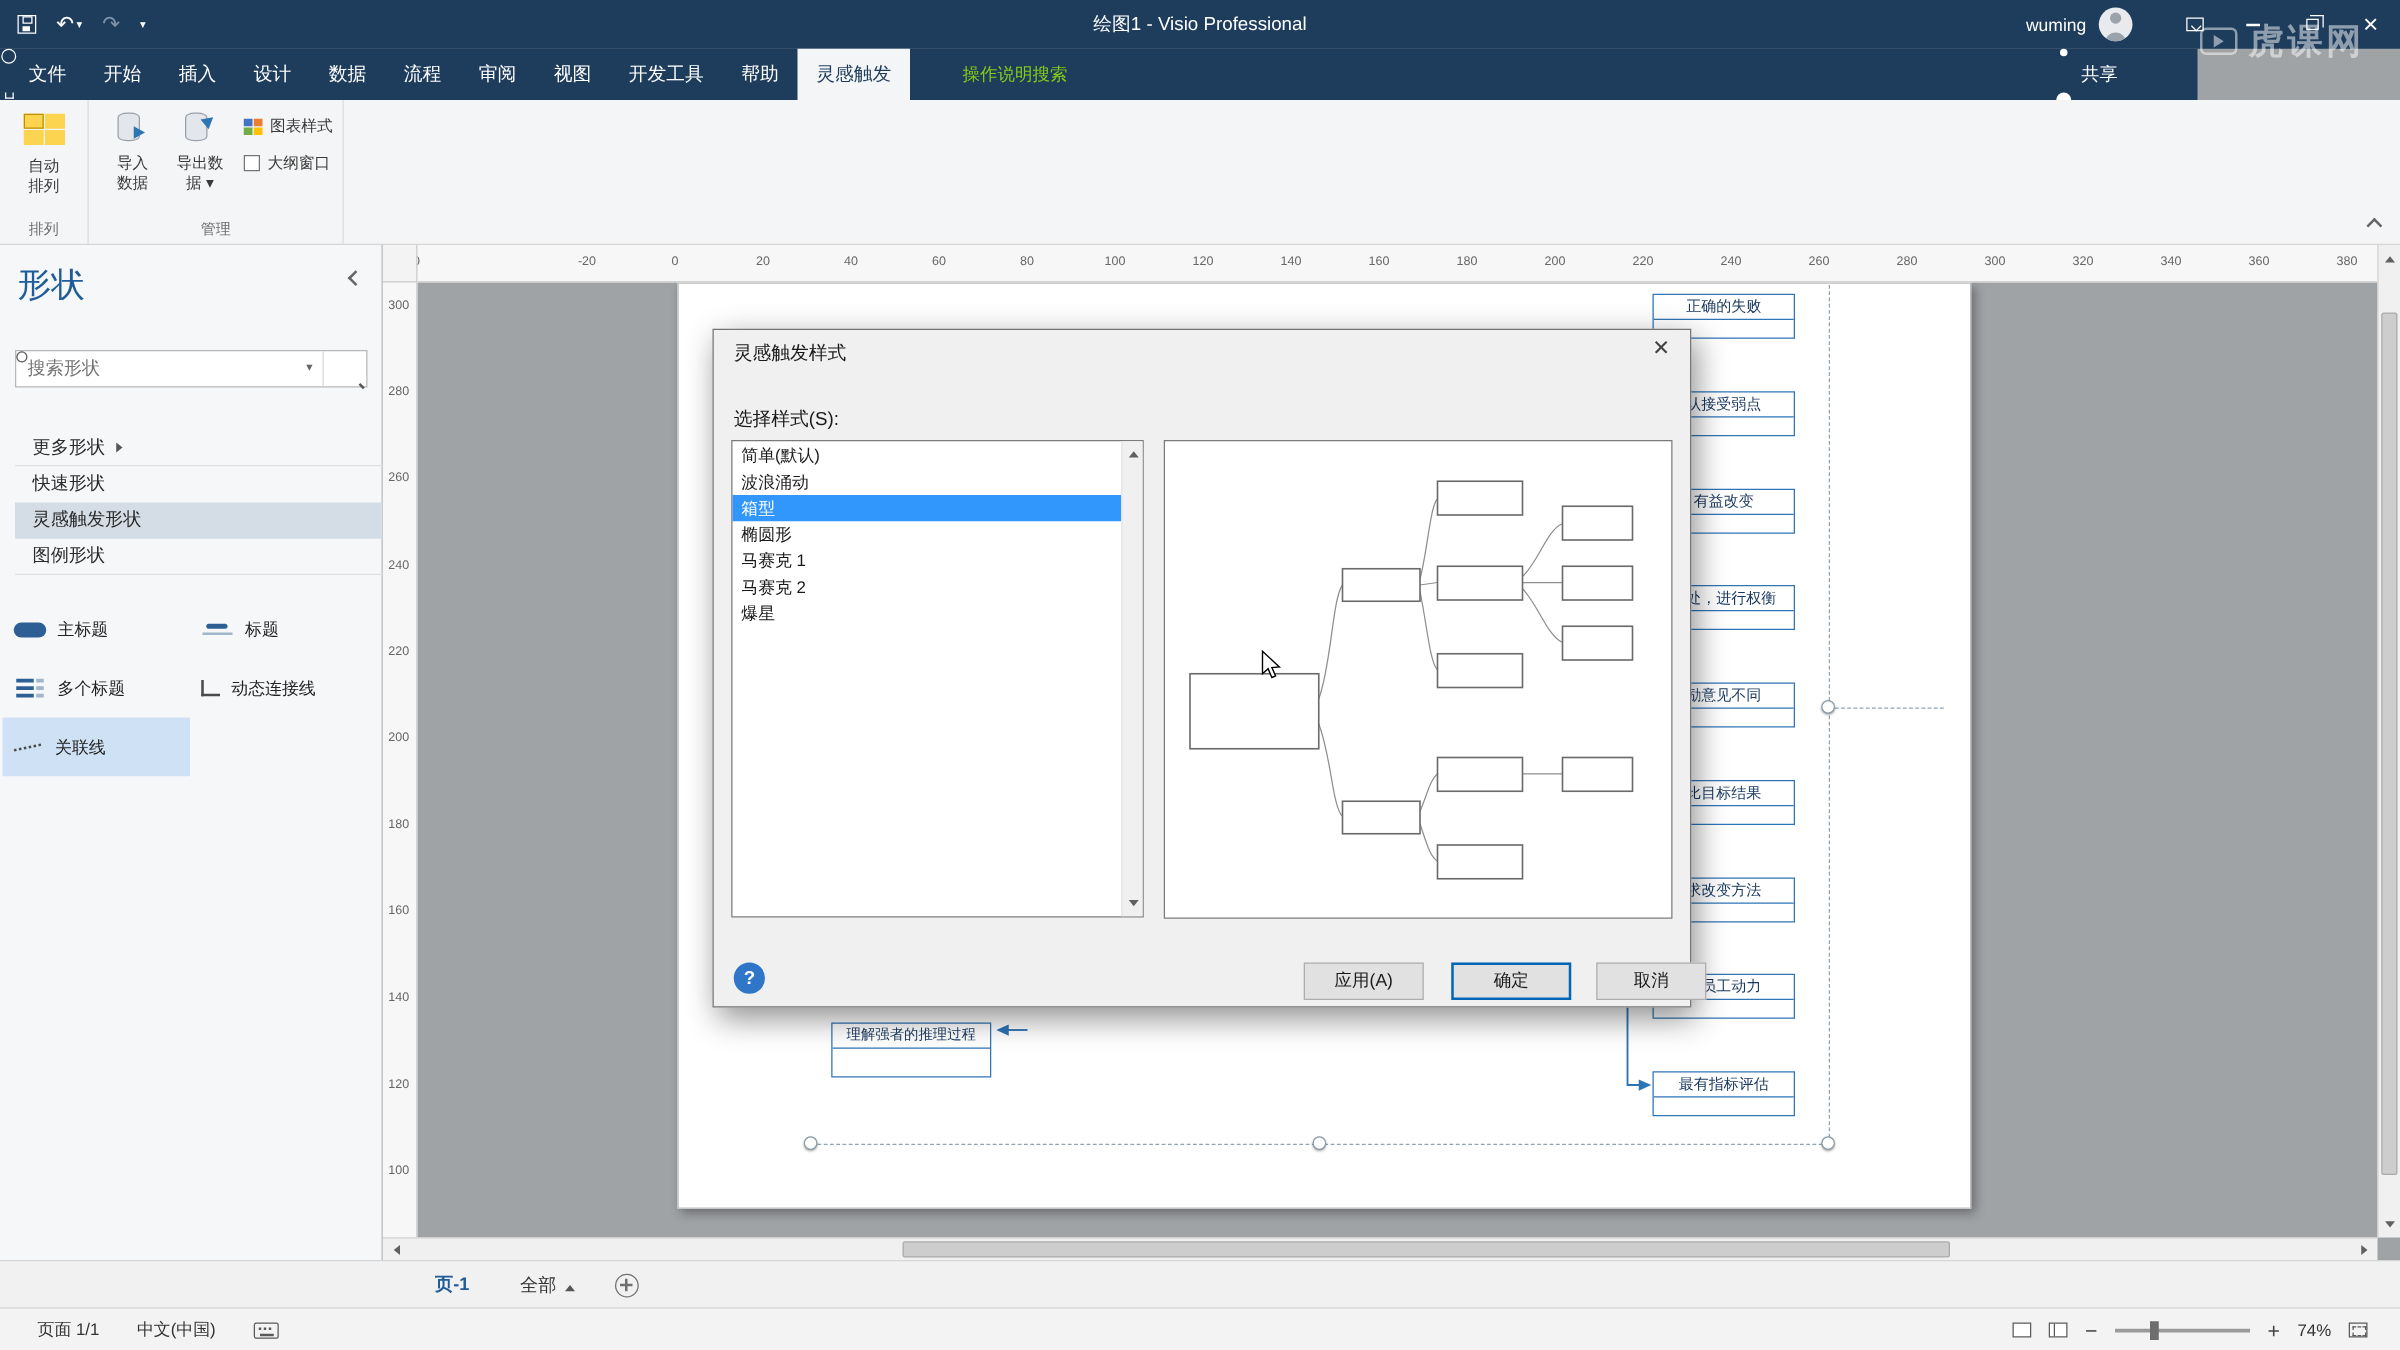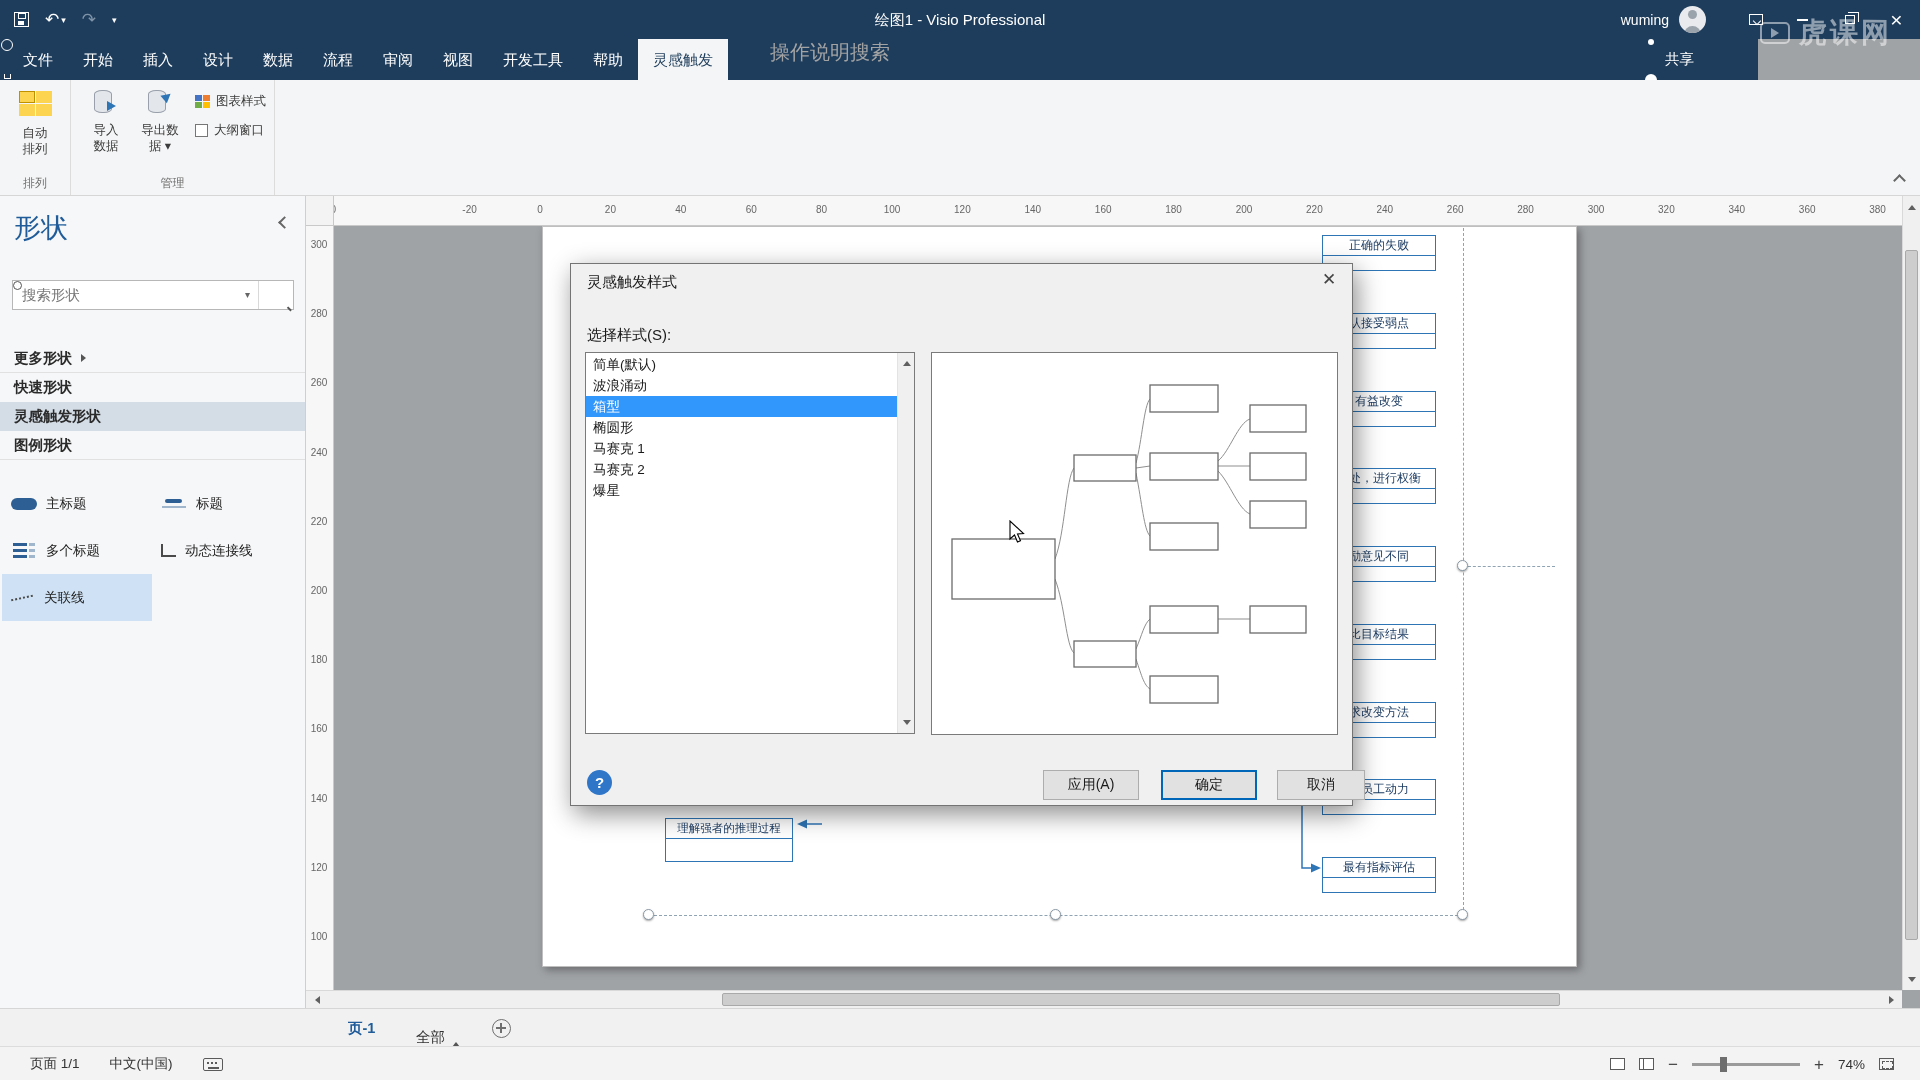--- a/index.html
+++ b/index.html
@@ -34,21 +34,21 @@
 
 #watermark{position:absolute;right:28px;top:14px;display:flex;align-items:center;gap:9px;opacity:.5;z-index:120;pointer-events:none;}
 .wm-logo{width:30px;height:22px;border:2px solid #fff;border-radius:5px;position:relative;}
 .wm-logo::before{content:"";position:absolute;left:9px;top:4px;border:5px solid transparent;border-left:8px solid #fff;}
 .wm-text{color:#fff;font-size:28px;font-weight:bold;letter-spacing:3px;}
 
 
 #tabrow{position:absolute;left:0;top:39px;width:1758px;height:41px;background:#1e3d5c;display:flex;align-items:stretch;padding-left:8px;}
 .rtab{padding:0 15px;line-height:41px;color:#fff;font-size:15px;white-space:nowrap;}
 .rtab.active{background:#f4f5f6;color:#1e3d5c;}
-#tellme{display:flex;align-items:flex-start;gap:8px;margin-left:22px;color:#a3a3a3;font-size:20px;}
+#tellme{display:flex;align-items:center;gap:8px;margin-left:22px;color:#84cc16;font-size:14px;}
 .bulb-icon{width:12px;height:17px;}
 .bulb-icon::before{content:"";position:absolute;left:1px;top:0;width:10px;height:10px;border:1.5px solid #fff;border-radius:50%;}
 .bulb-icon::after{content:"";position:absolute;left:3.5px;bottom:1px;width:5px;height:4px;border-left:1.5px solid #fff;border-right:1.5px solid #fff;border-bottom:1.5px solid #fff;}
 #share{position:absolute;right:64px;top:0;height:41px;display:flex;align-items:center;gap:7px;color:#fff;font-size:14.5px;}
 .person-icon{width:14px;height:14px;}
 .person-icon::before{content:"";position:absolute;left:4px;top:0;width:6px;height:6px;border-radius:50%;background:#fff;}
 .person-icon::after{content:"";position:absolute;left:1px;bottom:0;width:12px;height:6px;border-radius:6px 6px 0 0;background:#fff;}
 
 
 #ribbon{position:absolute;left:0;top:80px;width:1920px;height:116px;background:#f4f5f6;border-bottom:1px solid #d6d6d6;display:flex;}
@@ -92,21 +92,21 @@
 #shapes-panel{position:absolute;left:0;top:196px;width:306px;height:812px;background:#f6f7f8;border-right:1px solid #cfcfcf;}
 #panel-title{position:absolute;left:14px;top:14px;font-size:27px;color:#1f5c99;}
 #panel-collapse{position:absolute;right:16px;top:22px;width:9px;height:9px;border-left:2px solid #666;border-bottom:2px solid #666;transform:rotate(45deg);}
 #shape-search{position:absolute;left:12px;top:84px;width:282px;height:30px;background:#fff;border:1px solid #b7b7b7;display:flex;align-items:center;}
 #shape-search input{flex:1;border:none;outline:none;background:transparent;font-size:14.5px;padding-left:9px;color:#333;font-family:inherit;}
 .search-caret{font-size:10px;color:#666;padding:0 8px;border-right:1px solid #d9d9d9;line-height:28px;}
 .search-btn{width:34px;display:flex;align-items:center;justify-content:center;}
 .search-icon{width:13px;height:13px;}
 .search-icon::before{content:"";position:absolute;left:0;top:0;width:7px;height:7px;border:1.5px solid #555;border-radius:50%;}
 .search-icon::after{content:"";position:absolute;right:1px;bottom:0;width:5px;height:1.5px;background:#555;transform:rotate(45deg);}
-#panel-nav{position:absolute;left:0;top:148px;width:100%;font-weight:bold;}
+#panel-nav{position:absolute;left:12px;top:148px;width:100%;}
 .nav-item{height:29px;line-height:29px;padding-left:14px;font-size:14.5px;color:#2b2b2b;display:flex;align-items:center;gap:9px;}
 .nav-item.active{background:#d4dde6;}
 .nav-item.divider{border-bottom:1px solid #e1e1e1;}
 .tri-right{width:0;height:0;border:4px solid transparent;border-left:5px solid #555;display:inline-block;}
 #stencil-grid{position:absolute;left:2px;top:284px;width:302px;display:grid;grid-template-columns:150px 150px;grid-auto-rows:47px;}
 .stencil-cell{display:flex;align-items:center;gap:9px;padding-left:9px;font-size:13.5px;color:#222;}
 .stencil-cell.selected{background:#cfe2f5;}
 .main-topic-shape-icon{width:26px;height:12px;background:#2e5f94;border-radius:6px;}
 .topic-shape-icon{width:26px;height:14px;}
 .topic-shape-icon::before{content:"";position:absolute;left:4px;top:2px;width:17px;height:4px;background:#2e5f94;border-radius:2px;}
@@ -163,21 +163,21 @@
 #btn-apply{left:440px;width:96px;}
 #btn-ok{left:558px;width:96px;border:2px solid #0067b8;}
 #btn-cancel{left:674px;width:88px;}
 
 
 #cursor{position:absolute;left:1008px;top:520px;z-index:99;pointer-events:none;}
 
 
 #pagebar{position:absolute;left:0;top:1008px;width:1920px;height:38px;background:#f1f1f1;border-top:1px solid #d6d6d6;}
 #page-tab{position:absolute;left:348px;top:0;height:38px;line-height:38px;color:#1f5c99;font-size:14.5px;font-weight:bold;}
-#all-pages{position:absolute;left:416px;top:0;height:38px;display:flex;align-items:flex-end;gap:7px;font-size:14.5px;color:#333;}
+#all-pages{position:absolute;left:416px;top:0;height:38px;display:flex;align-items:center;gap:7px;font-size:14.5px;color:#333;}
 .tri-u-sm{width:0;height:0;border:4px solid transparent;border-bottom:5px solid #555;}
 #add-page{position:absolute;left:492px;top:10px;width:19px;height:19px;border:1.5px solid #6f6f6f;border-radius:50%;}
 #add-page::before{content:"";position:absolute;left:3px;top:7px;width:10px;height:2px;background:#6f6f6f;}
 #add-page::after{content:"";position:absolute;left:7px;top:3px;width:2px;height:10px;background:#6f6f6f;}
 
 
 #statusbar{position:absolute;left:0;top:1046px;width:1920px;height:34px;background:#f3f3f3;border-top:1px solid #dcdcdc;}
 #sb-left{position:absolute;left:30px;top:0;height:34px;display:flex;align-items:center;gap:30px;font-size:13.5px;color:#333;}
 .keyboard-icon{width:20px;height:13px;border:1px solid #5a5a5a;border-radius:2px;background:linear-gradient(#5a5a5a,#5a5a5a) 3px 3px/2px 2px no-repeat,linear-gradient(#5a5a5a,#5a5a5a) 7px 3px/2px 2px no-repeat,linear-gradient(#5a5a5a,#5a5a5a) 11px 3px/2px 2px no-repeat,linear-gradient(#5a5a5a,#5a5a5a) 4px 8px/11px 2px no-repeat;}
 #sb-right{position:absolute;right:26px;top:0;height:34px;display:flex;align-items:center;gap:14px;font-size:13.5px;color:#333;}

